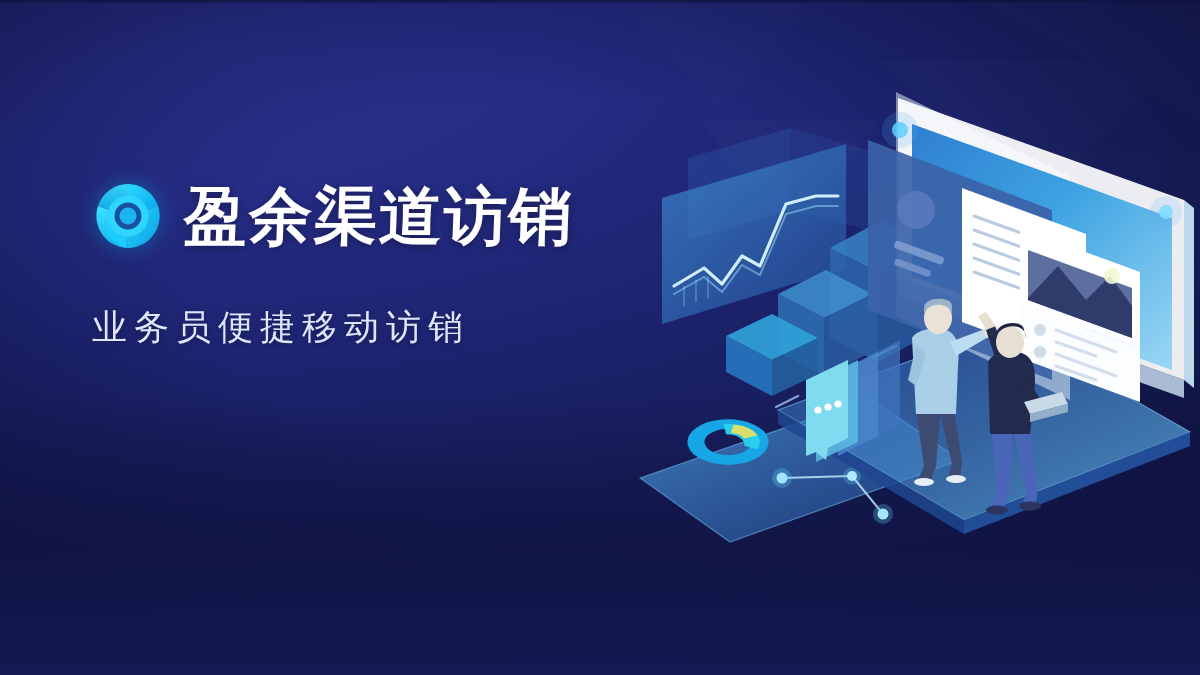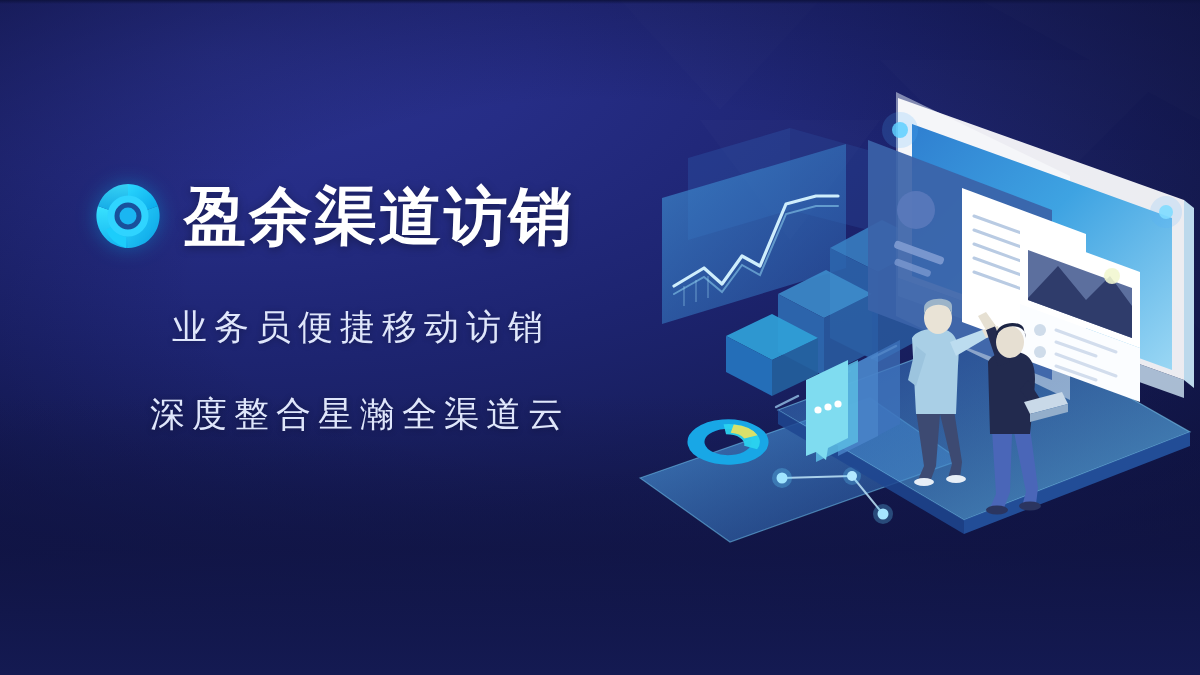--- a/index.html
+++ b/index.html
@@ -25,21 +25,21 @@
   
   .copy{position:absolute;left:92px;top:170px;width:540px;}
   .title-row{display:flex;align-items:center;gap:20px;height:92px;}
   .logo{width:72px;height:72px;flex:0 0 72px;position:relative;filter:drop-shadow(0 0 10px rgba(0,200,255,.35));}
   .brand{font-size:63px;line-height:1;font-weight:bold;color:#ffffff;
          letter-spacing:2px;white-space:nowrap;
          text-shadow:0 2px 10px rgba(0,0,0,.35);
          transform:skewX(-2deg);}
   .sub{color:#dfe6fb;font-size:35px;letter-spacing:7px;white-space:nowrap;
        text-shadow:0 1px 6px rgba(0,0,0,.3);}
-  .sub1{margin-top:42px;margin-left:80px;}
+  .sub1{margin-top:42px;}
   .sub2{margin-top:40px;margin-left:58px;}
 
   
   .art{position:absolute;left:600px;top:80px;width:600px;height:500px;}
   .art svg{display:block;}
 </style>
 </head>
 <body>
 
 <div class="stage">
@@ -89,21 +89,20 @@
           <circle cx="36" cy="36" r="17" fill="none" stroke="#2fd4ff" stroke-width="7"></circle>
 
           <circle cx="36" cy="36" r="8.5" fill="#1ab6f2"></circle>
         </svg>
       </div>
 
       <div class="brand">盈余渠道访销</div>
     </div>
 
     <div class="sub sub1">业务员便捷移动访销</div>
-    <div class="sub sub2">深度整合星瀚全渠道云</div>
   </div>
 
   <div class="art">
     <svg width="600" height="500" viewBox="0 0 600 500">
       <defs>
         <linearGradient id="gScreen" x1="0" y1="0" x2="1" y2="1">
           <stop offset="0" stop-color="#2f7fd0"></stop>
           <stop offset="0.45" stop-color="#3ea3e2"></stop>
           <stop offset="1" stop-color="#9ad7f4"></stop>
         </linearGradient>

